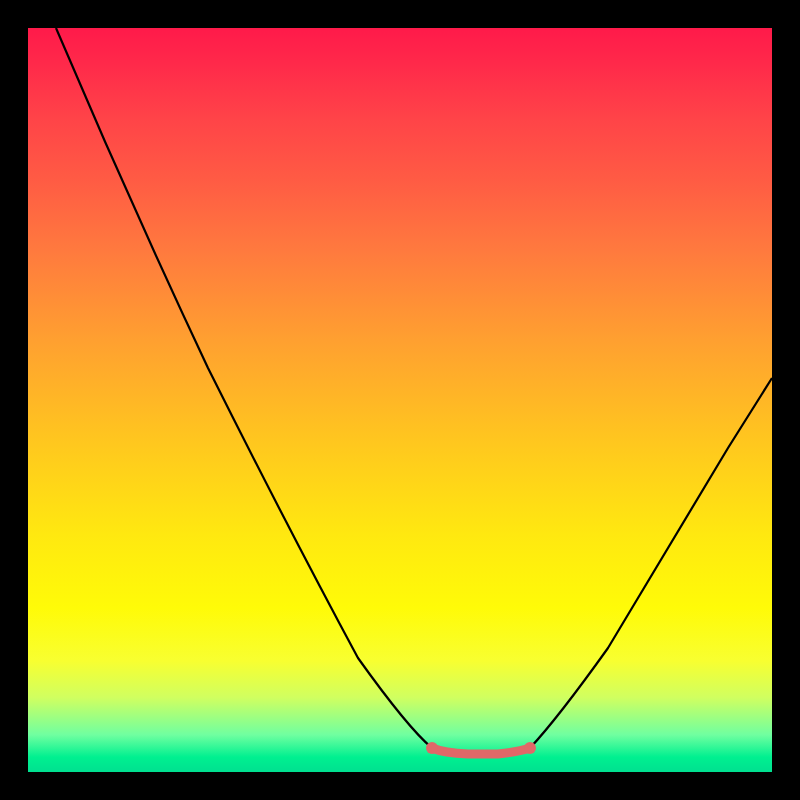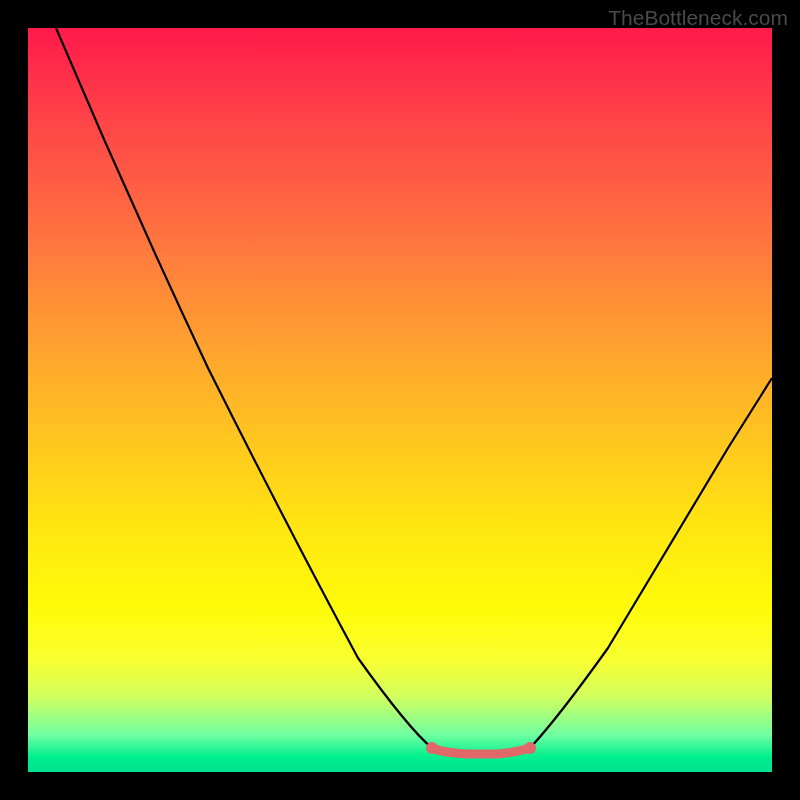--- a/index.html
+++ b/index.html
@@ -62,21 +62,20 @@
     left: 0;
     top: 0;
     width: 100%;
     height: 100%;
   }
 </style>
 </head>
 <body>
 
 <div class="container">
-  <div class="watermark">TheBottleneck.com</div>
   <div class="plot-area">
     <div class="gradient-bg"></div>
     <svg class="curve" viewBox="0 0 744 744" preserveAspectRatio="none">
       <path d="M 28 0 
                Q 100 170 180 340
                Q 260 500 330 630
                Q 380 700 404 720
                Q 416 725 440 726
                L 470 726
                Q 490 724 502 720

